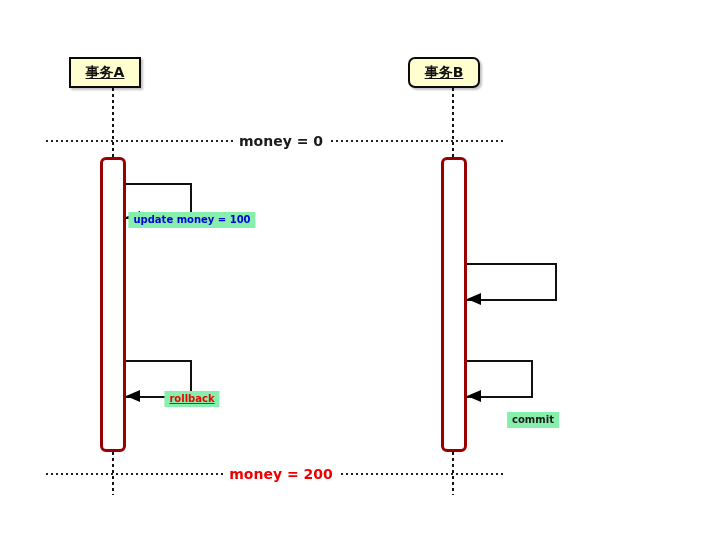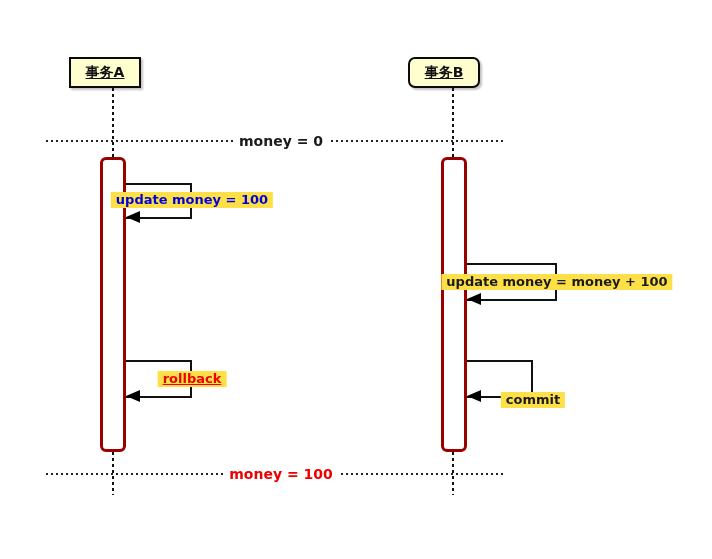--- a/index.html
+++ b/index.html
@@ -71,22 +71,22 @@
     border-right:14px solid #000;
   }
   .ah-m1{left:126px;top:211px;}
   .ah-m2{left:467px;top:293px;}
   .ah-m3{left:126px;top:390px;}
   .ah-m4{left:467px;top:390px;}
 
   
   .msg-label{
     position:absolute;transform:translateX(-50%);
-    background:#fde047;padding:0 5px;white-space:nowrap;
-    font-weight:bold;font-size:13px;line-height:16px;
+    background:#86efac;padding:0 5px;white-space:nowrap;
+    font-weight:bold;font-size:10px;line-height:16px;margin-top:20px;
   }
   .ml-m1{left:192px;top:192px;color:#0000dd;}
   .ml-m2{left:557px;top:274px;color:#1a1a1a;}
   .ml-m3{left:192px;top:371px;color:#ee0000;text-decoration:underline;}
   .ml-m4{left:533px;top:392px;color:#1a1a1a;}
 </style>
 </head>
 <body>
 
 <div class="canvas">
@@ -108,26 +108,25 @@
 
   <div class="activation act-a"></div>
   <div class="activation act-b"></div>
 
   <div class="loop loop-m1"></div>
   <div class="arrowhead ah-m1"></div>
   <div class="msg-label ml-m1">update money = 100</div>
 
   <div class="loop loop-m2"></div>
   <div class="arrowhead ah-m2"></div>
-  <div class="msg-label ml-m2">update money = money + 100</div>
 
   <div class="loop loop-m3"></div>
   <div class="arrowhead ah-m3"></div>
   <div class="msg-label ml-m3">rollback</div>
 
   <div class="loop loop-m4"></div>
   <div class="arrowhead ah-m4"></div>
   <div class="msg-label ml-m4">commit</div>
 
   <div class="divider-line div2"></div>
-  <div class="divider-label dl2">money = 100</div>
+  <div class="divider-label dl2">money = 200</div>
 
 </div>
 
 </body></html>

